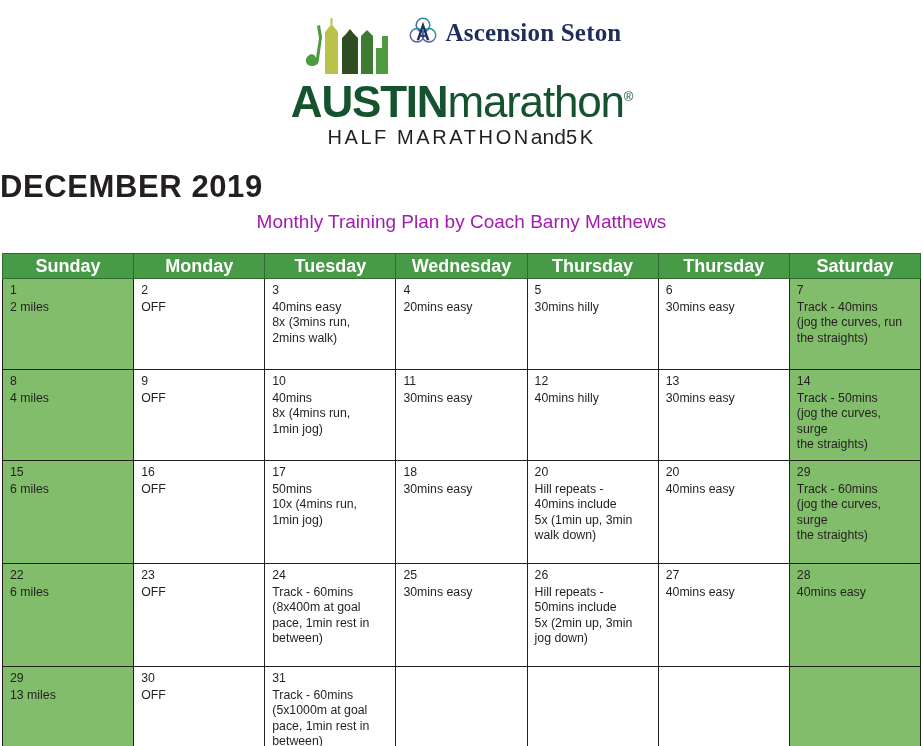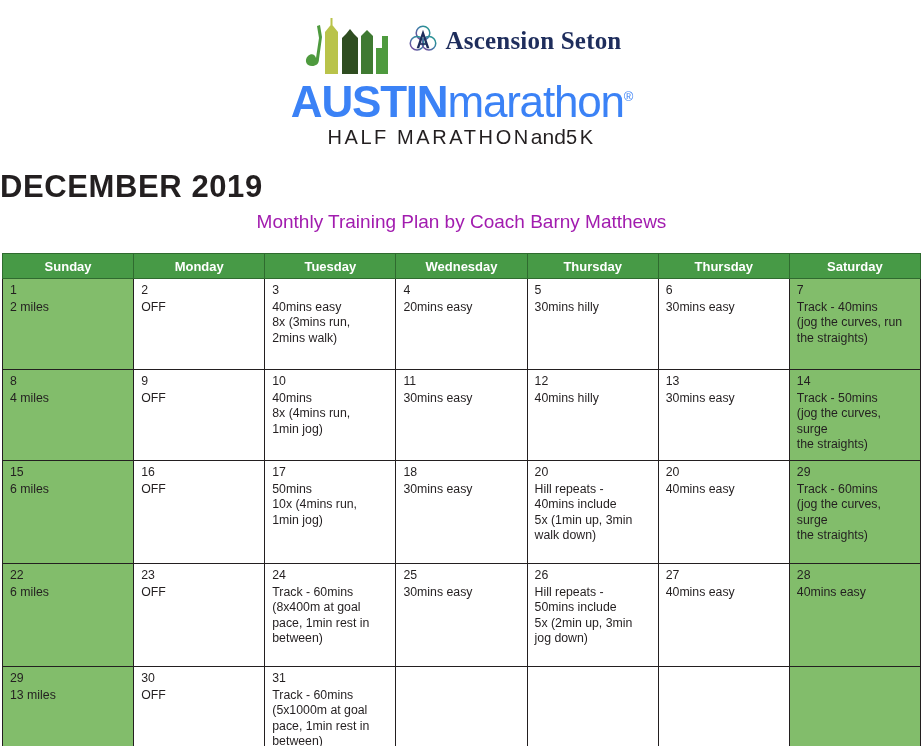--- a/index.html
+++ b/index.html
@@ -31,21 +31,21 @@
   }
   .skyline {
     width: 96px;
     height: 66px;
     display: block;
   }
   .ascension {
     display: flex;
     align-items: center;
     margin-left: 8px;
-    margin-top: 8px;
+    margin-top: 0;
   }
   .ascension-mark {
     width: 34px;
     height: 34px;
   }
   .ascension-text {
     font-family: "Liberation Serif", serif;
     font-size: 25px;
     font-weight: bold;
     color: #1e2d5c;
@@ -55,21 +55,21 @@
   }
   .wordmark {
     margin-top: -4px;
     text-align: center;
     line-height: 1;
   }
   .wordmark-main {
     font-size: 44px;
     letter-spacing: -1.2px;
     white-space: nowrap;
-    color: #3b82f6;
+    color: #14532d;
   }
   .wm-austin { font-weight: bold; }
   .wm-marathon { font-weight: normal; }
   .wm-reg {
     font-size: 13px;
     vertical-align: super;
   }
   .wordmark-sub {
     margin-top: 2px;
     font-size: 20px;
@@ -103,21 +103,21 @@
   .calendar {
     margin-top: 20px;
     width: 919px;
     margin-left: 2px;
     border-collapse: collapse;
     table-layout: fixed;
   }
   .calendar th {
     background: #479a46;
     color: #ffffff;
-    font-size: 13px;
+    font-size: 18px;
     font-weight: bold;
     text-align: center;
     height: 24px;
     padding: 0;
     border: 1px solid #2f6b2f;
   }
   .calendar td {
     vertical-align: top;
     border: 1px solid #231f20;
     padding: 4px 6px 4px 7px;

